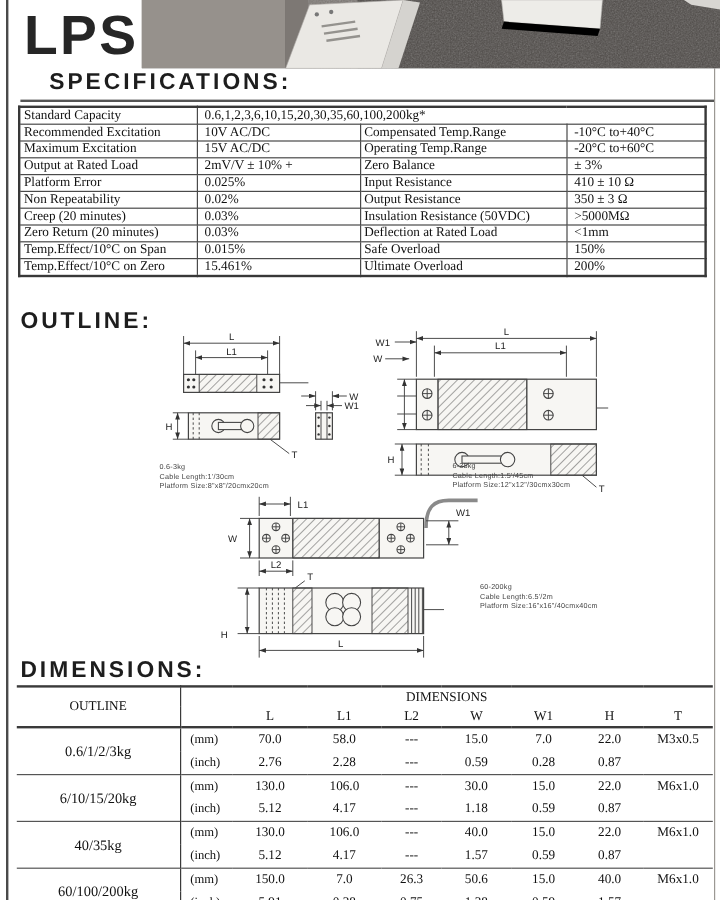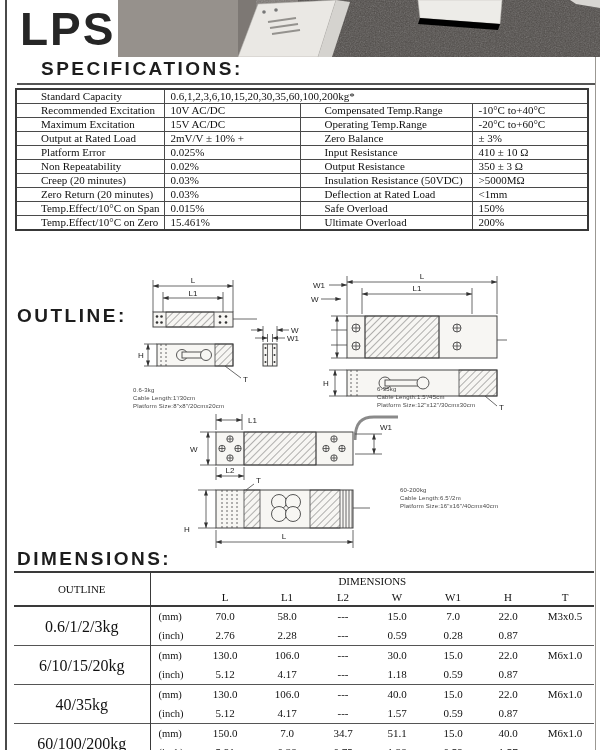--- a/index.html
+++ b/index.html
@@ -9,32 +9,32 @@
   .edge-r{position:absolute;left:595px;top:57px;width:1px;height:693px;background:#9b9893;}
   .logo{position:absolute;left:20px;top:2px;font-family:"Liberation Sans",sans-serif;font-weight:900;
         font-size:46px;letter-spacing:2px;color:#262626;}
   .photo{position:absolute;left:118px;top:0;}
   .h{position:absolute;font-family:"Liberation Sans",sans-serif;font-weight:600;font-size:19px;
      letter-spacing:2.5px;color:#1d1d1d;}
   .rule{position:absolute;left:17px;top:83px;width:578px;height:2px;background:#555;}
   table{border-collapse:collapse;table-layout:fixed;color:#111;}
   .spec{position:absolute;left:15px;top:88px;width:572px;border:2px solid #383838;
         font-family:"Liberation Serif",serif;font-size:11px;}
-  .spec td{border:1px solid #4a4a4a;height:13px;line-height:13px;padding:0 3px 0 24px;
+  .spec td{border:1px solid #4a4a4a;height:13px;line-height:13px;padding:0 3px 0 3px;
            overflow:hidden;white-space:nowrap;}
   .spec td.val{padding-left:6px;}
   .dims{position:absolute;left:14px;top:571px;width:580px;font-family:"Liberation Serif",serif;
         font-size:11px;border-top:2px solid #3a3a3a;border-bottom:2px solid #3a3a3a;}
   .dims th{font-weight:normal;height:14px;line-height:14px;text-align:center;}
   .dims td{height:17px;line-height:17px;text-align:center;overflow:hidden;white-space:nowrap;}
   .dims th.cap,.dims td.cap{border-right:1.2px solid #3a3a3a;}
   .dims thead tr.sub th,.dims thead th.cap{border-bottom:2px solid #3a3a3a;}
   .dims tbody tr.g td{border-top:1px solid #555;}
   .dims td.unit{text-align:left;padding-left:8px;font-size:10.5px;}
-  .dims td.cap{font-size:16px;}
+  .dims td.cap{font-size:12px;}
   .draw{position:absolute;}
   .draw line{stroke:#444;stroke-width:0.8;fill:none;}
   .draw .lead{stroke:#444;stroke-width:0.8;fill:none;}
   .part{fill:#f7f6f3;stroke:#444;stroke-width:1;}
   .bolt{fill:#f7f6f3;stroke:#444;stroke-width:0.9;}
   .dl{font:8px "Liberation Sans",sans-serif;fill:#222;}
   .cable{stroke:#8a8a8a;stroke-width:3;fill:none;}
   .cap3{position:absolute;font:6px/1.35 "Liberation Sans",sans-serif;color:#444;letter-spacing:.2px;}
 </style>
 </head>
@@ -136,21 +136,21 @@
       </tr>
       <tr>
         <td>Temp.Effect/10°C on Zero</td>
         <td class="val">15.461%</td>
         <td>Ultimate Overload</td>
         <td class="val">200%</td>
       </tr>
     </tbody>
   </table>
 
-  <div class="h" style="left:17px;top:257px;margin-top:48px;">OUTLINE:</div>
+  <div class="h" style="left:17px;top:257px;">OUTLINE:</div>
 
   <svg class="draw" style="left:135px;top:272px;" width="172" height="138" viewBox="0 0 172 138">
     <defs>
       <pattern id="ha" width="5" height="5" patternUnits="userSpaceOnUse" patternTransform="rotate(45)">
           <line x1="0" y1="0" x2="0" y2="5" stroke="#666" stroke-width="1.2"></line>
         </pattern>
       <marker id="ma" markerWidth="8" markerHeight="6" refX="7" refY="2.5" orient="auto-start-reverse">
           <path d="M0,0L7,2.5L0,5z" fill="#333"></path>
         </marker>
     </defs>
@@ -468,22 +468,22 @@
         <td>1.57</td>
         <td>0.59</td>
         <td>0.87</td>
         <td></td>
       </tr>
       <tr class="g">
         <td class="cap" rowspan="2">60/100/200kg</td>
         <td class="unit">(mm)</td>
         <td>150.0</td>
         <td>7.0</td>
-        <td>34.7</td>
-        <td>51.1</td>
+        <td>26.3</td>
+        <td>50.6</td>
         <td>15.0</td>
         <td>40.0</td>
         <td>M6x1.0</td>
       </tr>
       <tr>
         <td class="unit">(inch)</td>
         <td>5.91</td>
         <td>0.28</td>
         <td>0.75</td>
         <td>1.38</td>

